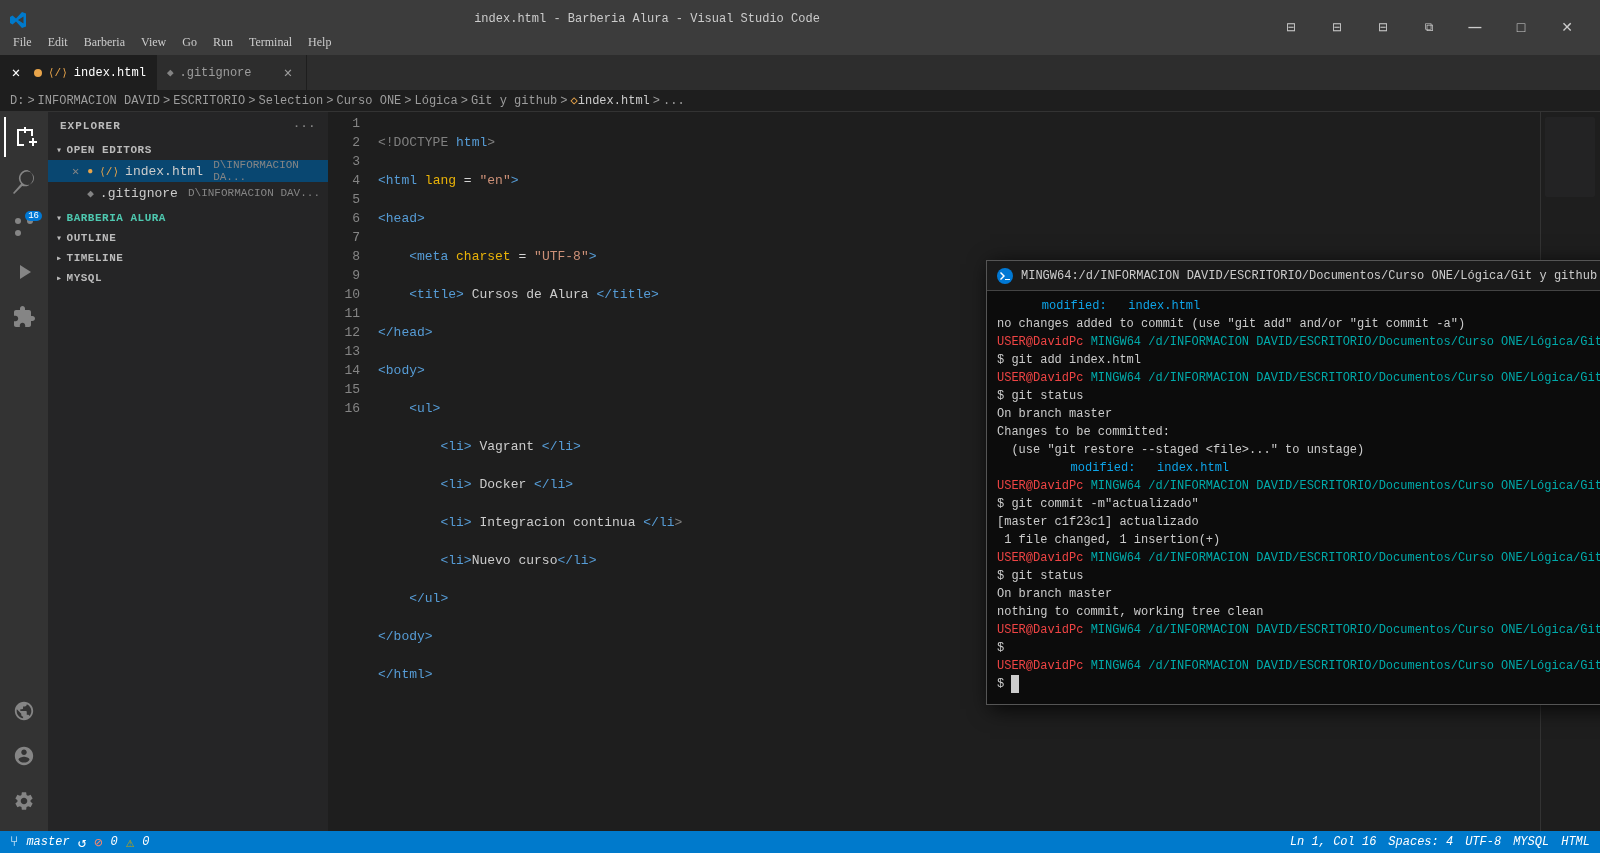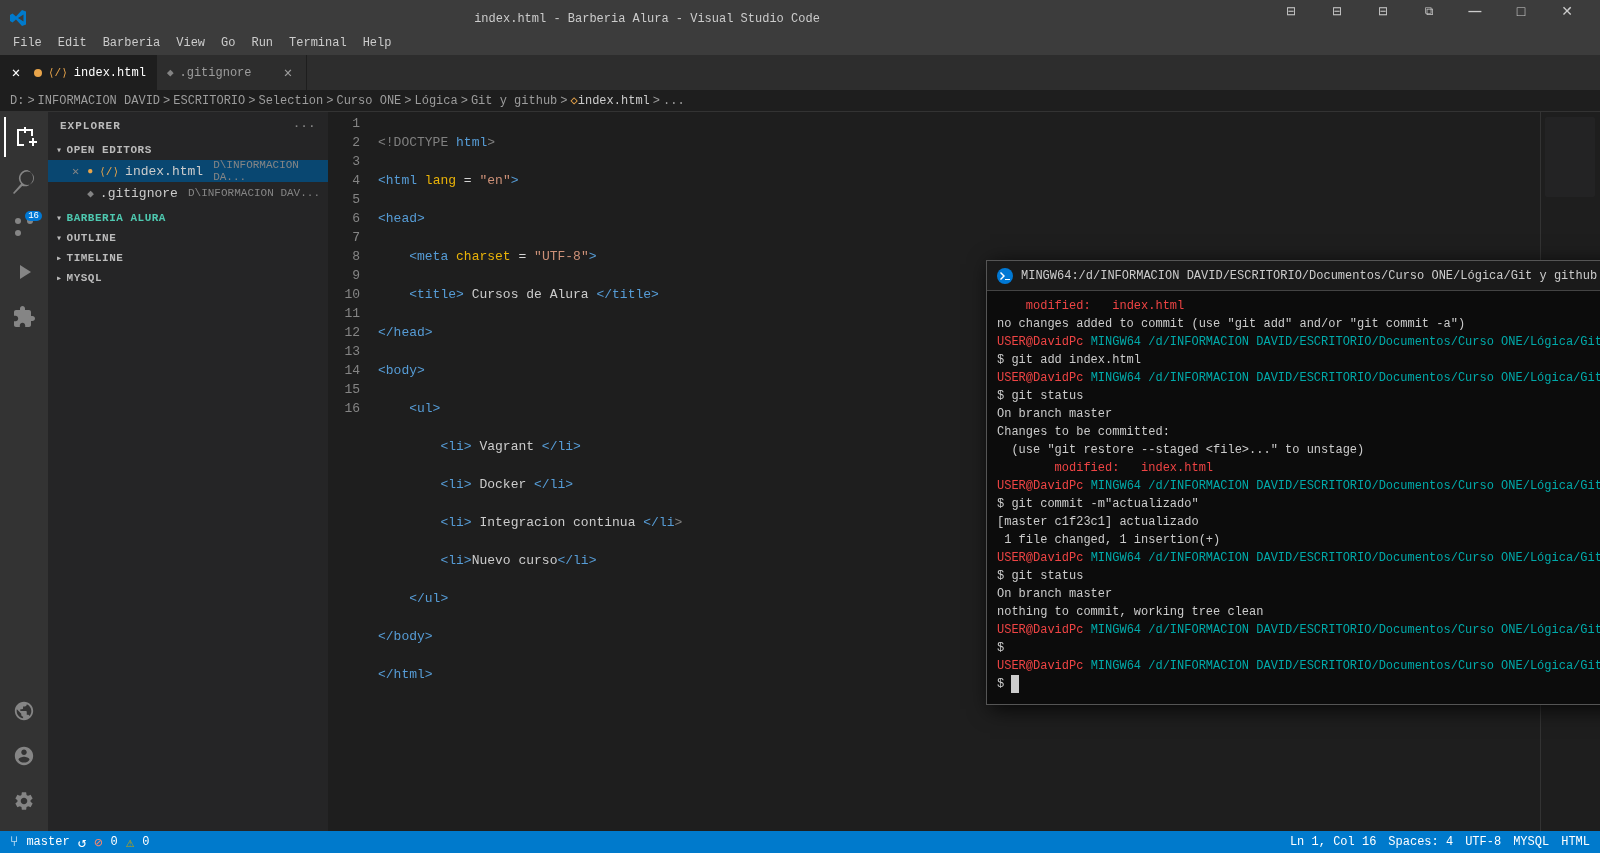--- a/index.html
+++ b/index.html
@@ -11,22 +11,22 @@
       height: 853px;
       overflow: hidden;
       font-size: 13px;
     }
 
     
     #title-bar {
       height: 30px;
       background: #3c3c3c;
       display: flex;
-      align-items: flex-end;
-      padding: 4px 10px;
+      align-items: flex-start;
+      padding: 12px 10px;
       user-select: none;
     }
     #title-bar .window-controls {
       display: flex;
       gap: 0;
     }
     #title-bar .window-controls button {
       width: 46px;
       height: 30px;
       background: transparent;
@@ -45,20 +45,21 @@
       background: #3c3c3c;
       display: flex;
       align-items: center;
       padding: 0 5px;
       font-size: 12px;
       color: #cccccc;
     }
     #menu-bar .menu-item {
       padding: 2px 8px;
       cursor: pointer;
+      font-family: Liberation Serif, serif;
     }
 
     
     #tab-bar {
       height: 35px;
       background: #2d2d2d;
       display: flex;
       align-items: flex-end;
     }
     .tab {
@@ -263,21 +264,21 @@
       background: #007acc;
       display: flex;
       align-items: center;
       padding: 0 10px;
       font-size: 12px;
       color: #ffffff;
       gap: 10px;
     }
     .status-left { display: flex; align-items: center; gap: 8px; }
     .status-right { margin-left: auto; display: flex; align-items: center; gap: 12px; }
-    .status-item { display: flex; align-items: center; gap: 3px; cursor: pointer; }
+    .status-item { display: flex; align-items: center; gap: 3px; cursor: pointer; font-style: italic; }
 
     
     #terminal-dialog {
       position: absolute;
       top: 148px;
       left: 658px;
       width: 768px;
       height: 445px;
       background: #0c0c0c;
       border: 1px solid #555;
@@ -314,21 +315,21 @@
     #terminal-content {
       flex: 1;
       padding: 6px 10px;
       overflow: auto;
       font-size: 12px;
       line-height: 18px;
       position: relative;
     }
 
     .term-line { display: block; white-space: pre-wrap; }
-    .term-yellow { color: #ef4444; }
+    .term-yellow { color: #0ea5e9; margin-left: 16px; }
     .term-white { color: #cccccc; }
     .term-prompt-user { color: #ef4444; }
     .term-prompt-path { color: #00aaaa; }
 
     
     #minimap {
       width: 60px;
       background: #1e1e1e;
       border-left: 1px solid #333;
     }

